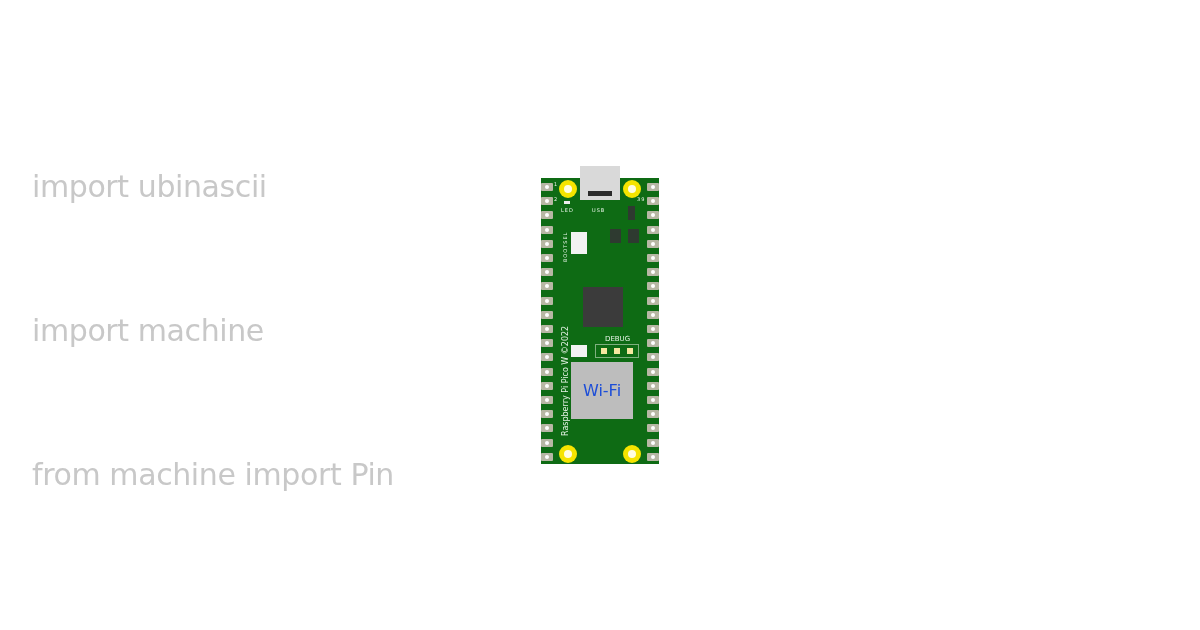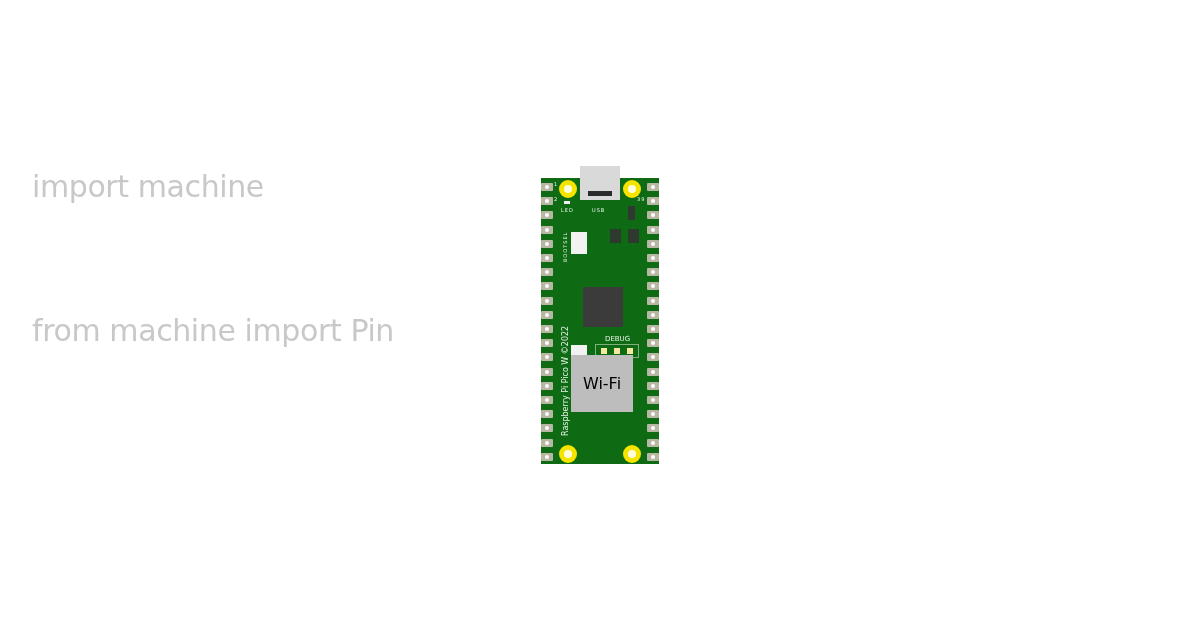--- a/index.html
+++ b/index.html
@@ -14,32 +14,33 @@
   .pin::after { content:""; position:absolute; left:4px; top:2px; width:4px; height:4px; background:#fff; border-radius:50%; }
   .pin.l { left:0; }
   .pin.r { right:0; }
   .hole { position:absolute; width:18px; height:18px; border-radius:50%; background:#f6e400; }
   .hole::after { content:""; position:absolute; left:5px; top:5px; width:8px; height:8px; border-radius:50%; background:#fffde0; }
   .usb { position:absolute; left:39px; top:0; width:40px; height:34px; background:#d9d9d9; }
   .usb-notch { position:absolute; left:47px; top:25px; width:24px; height:5px; background:#2b2b2b; }
   .tiny { position:absolute; color:#e8f5e8; font-size:5px; letter-spacing:1px; }
   .chip { position:absolute; background:#2e3a30; }
   .rp { position:absolute; left:42px; top:121px; width:40px; height:40px; background:#3b3b3b; }
-  .wifi { position:absolute; left:30px; top:189px; width:62px; height:57px; background:#bdbdbd;
-          color:#000000; font-size:16px; display:flex; align-items:center; justify-content:center; }
+  .wifi { position:absolute; left:30px; top:196px; width:62px; height:57px; background:#bdbdbd;
+          color:#1d4ed8; font-size:16px; display:flex; align-items:center; justify-content:center; }
   .debug { position:absolute; left:54px; top:178px; width:42px; height:12px; border:1px solid #7fb07f; }
   .dpin { position:absolute; top:3px; width:6px; height:6px; background:#f5e7a0; }
   .bootsel { position:absolute; left:30px; top:66px; width:16px; height:22px; background:#f2f2f2; }
   .smalltag { position:absolute; left:30px; top:179px; width:16px; height:12px; background:#f2f2f2; }
   .vert { position:absolute; color:#e6f3e6; font-size:8px; transform:rotate(-90deg); transform-origin:left top; white-space:nowrap; }
 </style>
 </head>
 <body>
 
 <div class="code">
+  <div class="line"><span>import ubinascii</span></div>
   <div class="line"><span>import machine</span></div>
   <div class="line"><span>from machine import Pin</span></div>
   
   
   
   
   
   
   
   

